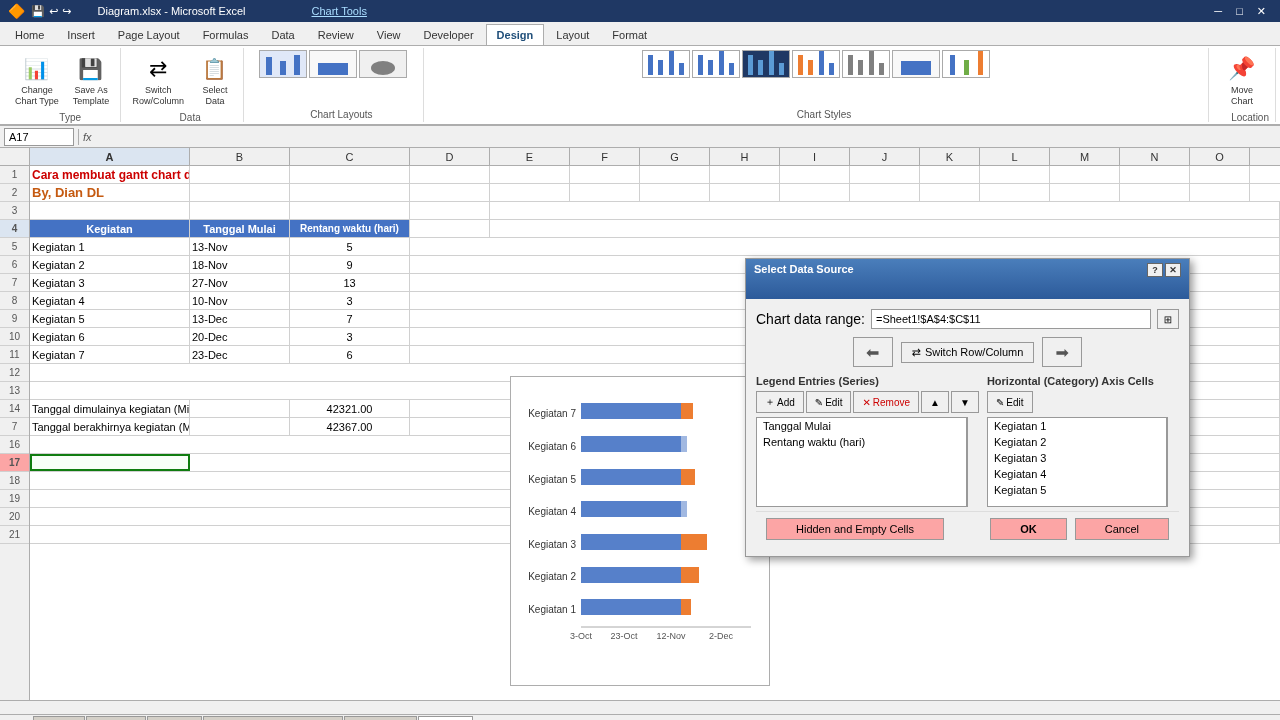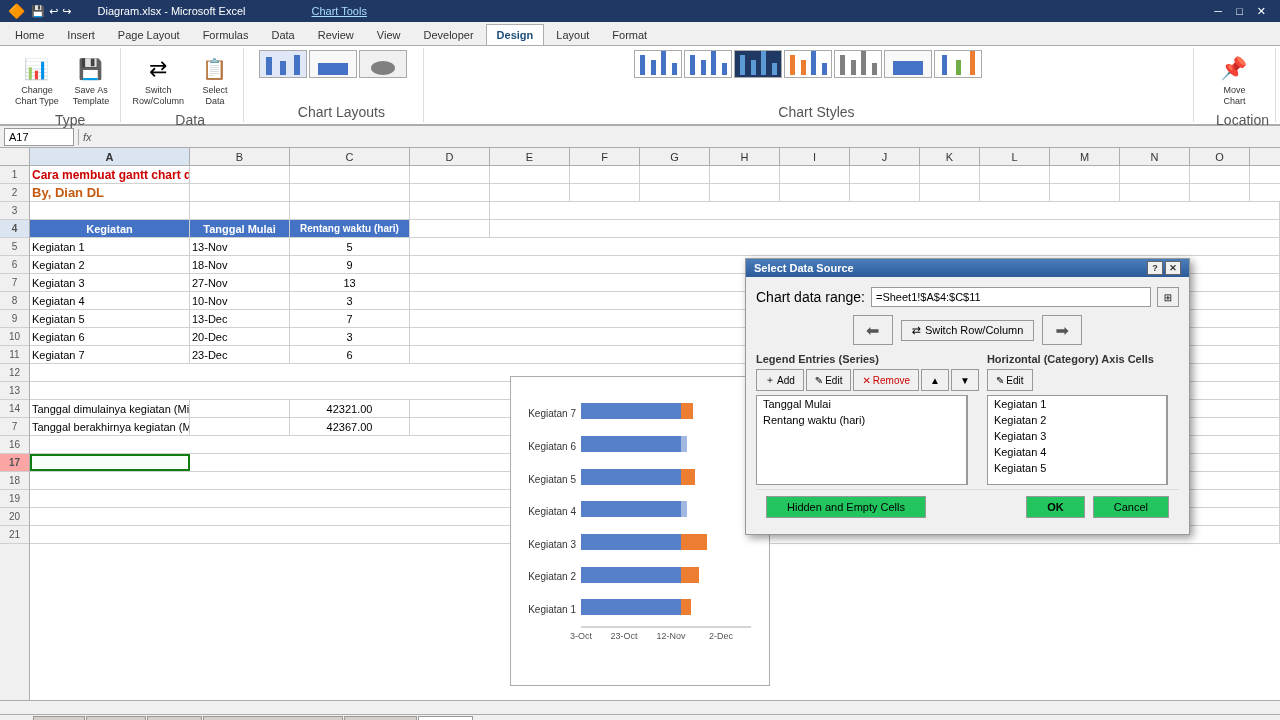--- a/index.html
+++ b/index.html
@@ -13,21 +13,21 @@
 
     
     .ribbon-tabs { background: #f0f0f0; border-bottom: 1px solid #adadad; display: flex; align-items: flex-end; padding: 0 4px; height: 24px; }
     .ribbon-tab { padding: 4px 10px; font-size: 11px; cursor: pointer; border: 1px solid transparent; border-bottom: none; margin-right: 1px; color: #333; }
     .ribbon-tab.active { background: white; border-color: #adadad; border-bottom-color: white; font-weight: bold; color: #1f4e79; }
 
     
     .ribbon { background: white; border-bottom: 2px solid #adadad; height: 80px; display: flex; align-items: stretch; padding: 2px 4px; }
     .ribbon-group { display: flex; flex-direction: column; align-items: center; border-right: 1px solid #ddd; padding: 2px 6px; min-width: 60px; }
     .ribbon-group-items { display: flex; gap: 4px; flex: 1; align-items: center; }
-    .ribbon-group-label { font-size: 14px; color: #555; margin-top: 2px; text-align: center; margin-left: 16px; }
+    .ribbon-group-label { font-size: 10px; color: #555; margin-top: 2px; text-align: center; margin-left: 16px; }
     .ribbon-btn { display: flex; flex-direction: column; align-items: center; cursor: pointer; padding: 2px 4px; border: 1px solid transparent; border-radius: 2px; min-width: 44px; }
     .ribbon-btn-icon { width: 32px; height: 32px; display: flex; align-items: center; justify-content: center; font-size: 20px; }
     .ribbon-btn-label { font-size: 9px; text-align: center; color: #333; line-height: 1.2; }
 
     
     .formula-bar { background: #f0f0f0; border-bottom: 1px solid #adadad; display: flex; align-items: center; height: 22px; padding: 0 4px; gap: 4px; }
     .name-box { width: 70px; border: 1px solid #999; padding: 1px 4px; font-size: 11px; background: white; height: 18px; }
     .formula-divider { width: 1px; height: 16px; background: #adadad; }
     .formula-input { flex: 1; border: none; background: transparent; font-size: 11px; padding: 1px 4px; outline: none; }
 
@@ -46,21 +46,21 @@
     .grid-cell.red-text { color: #c00; font-weight: bold; font-size: 13px; }
     .grid-cell.header-cell { background: #4472c4; color: white; font-weight: bold; justify-content: center; }
     .grid-cell.number { justify-content: center; }
 
     
     .chart-container { position: absolute; left: 480px; top: 210px; width: 260px; height: 310px; background: white; border: 1px solid #adadad; padding: 10px; }
 
     
     .dialog-overlay { position: absolute; top: 0; left: 0; width: 100%; height: 100%; }
     .dialog { position: absolute; top: 258px; left: 745px; width: 445px; background: #f0f0f0; border: 1px solid #999; box-shadow: 3px 3px 8px rgba(0,0,0,0.4); }
-    .dialog-title { background: linear-gradient(to bottom, #4a7ebb, #2c5a9a); color: white; padding: 4px 8px; display: flex; align-items: center; justify-content: space-between; font-size: 11px; font-weight: bold; height: 18px; }
+    .dialog-title { background: linear-gradient(to bottom, #4a7ebb, #2c5a9a); color: white; padding: 4px 8px; display: flex; align-items: flex-start; justify-content: space-between; font-size: 11px; font-weight: bold; height: 40px; }
     .dialog-title-btns { display: flex; gap: 2px; }
     .dialog-title-btn { width: 16px; height: 14px; background: #f0f0f0; border: 1px solid #666; font-size: 9px; display: flex; align-items: center; justify-content: center; cursor: pointer; color: #333; }
     .dialog-body { padding: 10px; }
     .dialog-row { display: flex; align-items: center; margin-bottom: 8px; gap: 6px; }
     .dialog-label { font-size: 14px; white-space: nowrap; min-width: 90px; }
     .dialog-input { flex: 1; height: 20px; border: 1px solid #999; padding: 0 4px; font-size: 11px; background: white; }
     .dialog-input-btn { width: 22px; height: 20px; background: #f0f0f0; border: 1px solid #999; display: flex; align-items: center; justify-content: center; cursor: pointer; font-size: 10px; }
 
     
     .switch-area { display: flex; align-items: center; justify-content: center; margin: 8px 0; gap: 8px; }
@@ -75,21 +75,21 @@
     .section-btn { padding: 2px 8px; background: #f0f0f0; border: 1px solid #999; font-size: 10px; cursor: pointer; display: flex; align-items: center; gap: 2px; height: 22px; }
     .section-btn.remove { color: #c00; }
     .section-list { border: 1px solid #999; background: white; height: 90px; overflow-y: auto; }
     .section-list-item { padding: 2px 6px; font-size: 11px; cursor: pointer; }
 
     
     .list-scrollbar { width: 12px; background: #f0f0f0; border-left: 1px solid #999; }
 
     
     .dialog-footer { display: flex; justify-content: flex-start; align-items: center; padding: 6px 10px; gap: 8px; margin-top: 4px; border-top: 1px solid #ddd; }
-    .dlg-btn { padding: 4px 20px; background: #22c55e; border: 1px solid #999; font-size: 11px; cursor: pointer; }
+    .dlg-btn { padding: 4px 29px; background: #fca5a5; border: 1px solid #999; font-size: 11px; cursor: pointer; }
     .dlg-btn.primary { font-weight: bold; }
 
     
     .status-bar { background: #f0f0f0; border-top: 1px solid #adadad; height: 20px; display: flex; align-items: center; justify-content: space-between; padding: 0 8px; font-size: 10px; }
     .sheet-tabs { display: flex; gap: 1px; align-items: center; }
     .sheet-tab { padding: 2px 10px; background: #d4d0c8; border: 1px solid #999; font-size: 10px; cursor: pointer; }
     .sheet-tab.active { background: white; font-weight: bold; }
 
     
     .cA { width: 160px; }

